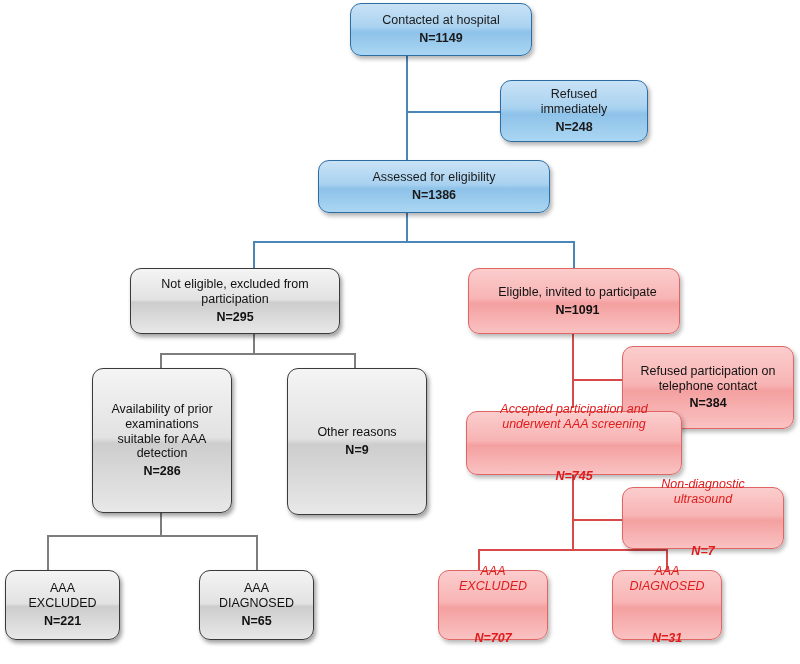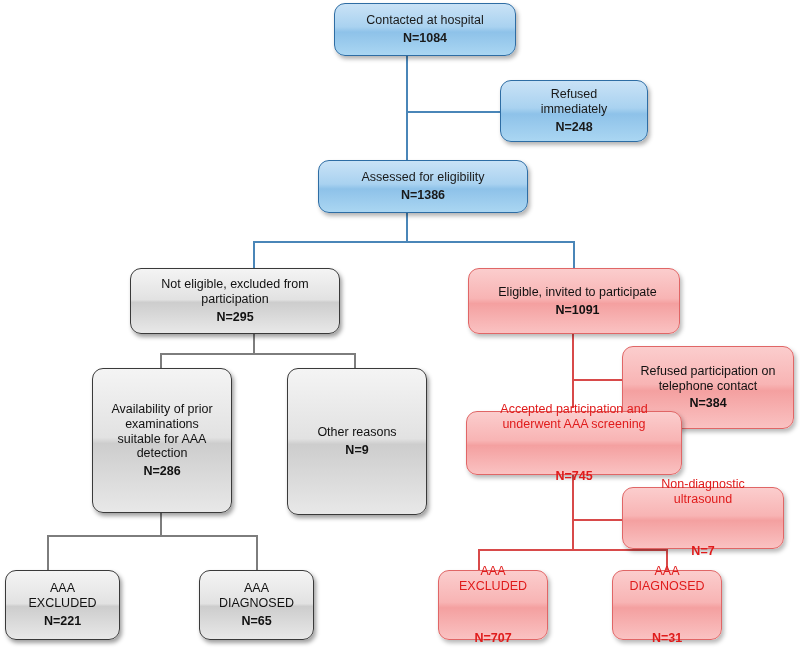--- a/index.html
+++ b/index.html
@@ -56,21 +56,21 @@
     box-shadow: 2px 3px 4px rgba(0,0,0,0.38);
   }
   
   .node.red {
     border: 1.4px solid #e06666;
     background: linear-gradient(180deg, #fbcdcd 0%, #f8b4b4 46%, #f4a0a0 54%, #fac2c2 100%);
     color: #111111;
     box-shadow: 2px 3px 4px rgba(0,0,0,0.28);
   }
   
-  .node.red.redink { color: #e01b1b; }
+  .node.red.redink { color: #e01b1b; font-style: italic; }
   .node.red.redink .count { color: #e01b1b; margin-top: 38px; }
 </style>
 </head>
 <body>
 
 <div id="canvas">
 
   <div class="conn blue" style="left:406px; top:55px; width:2px; height:105px;"></div>
 
   <div class="conn blue" style="left:406px; top:111px; width:94px; height:2px;"></div>
@@ -98,32 +98,32 @@
   <div class="conn red" style="left:572px; top:379px; width:50px; height:2px;"></div>
 
   <div class="conn red" style="left:572px; top:474px; width:2px; height:76px;"></div>
 
   <div class="conn red" style="left:572px; top:519px; width:50px; height:2px;"></div>
 
   <div class="conn red" style="left:478px; top:549px; width:190px; height:2px;"></div>
   <div class="conn red" style="left:478px; top:549px; width:2px; height:35px;"></div>
   <div class="conn red" style="left:666px; top:549px; width:2px; height:35px;"></div>
 
-  <div class="node blue" style="left:334px; top:3px; width:182px; height:53px;">
+  <div class="node blue" style="left:350px; top:3px; width:182px; height:53px;">
     <span class="line">Contacted at hospital</span>
-    <span class="count">N=1084</span>
+    <span class="count">N=1149</span>
   </div>
 
   <div class="node blue" style="left:500px; top:80px; width:148px; height:62px;">
     <span class="line">Refused</span>
     <span class="line">immediately</span>
     <span class="count">N=248</span>
   </div>
 
-  <div class="node blue" style="left:318px; top:160px; width:210px; height:53px;">
+  <div class="node blue" style="left:318px; top:160px; width:232px; height:53px;">
     <span class="line">Assessed for eligibility</span>
     <span class="count">N=1386</span>
   </div>
 
   <div class="node grey" style="left:130px; top:268px; width:210px; height:66px;">
     <span class="line">Not eligible, excluded from</span>
     <span class="line">participation</span>
     <span class="count">N=295</span>
   </div>
 

